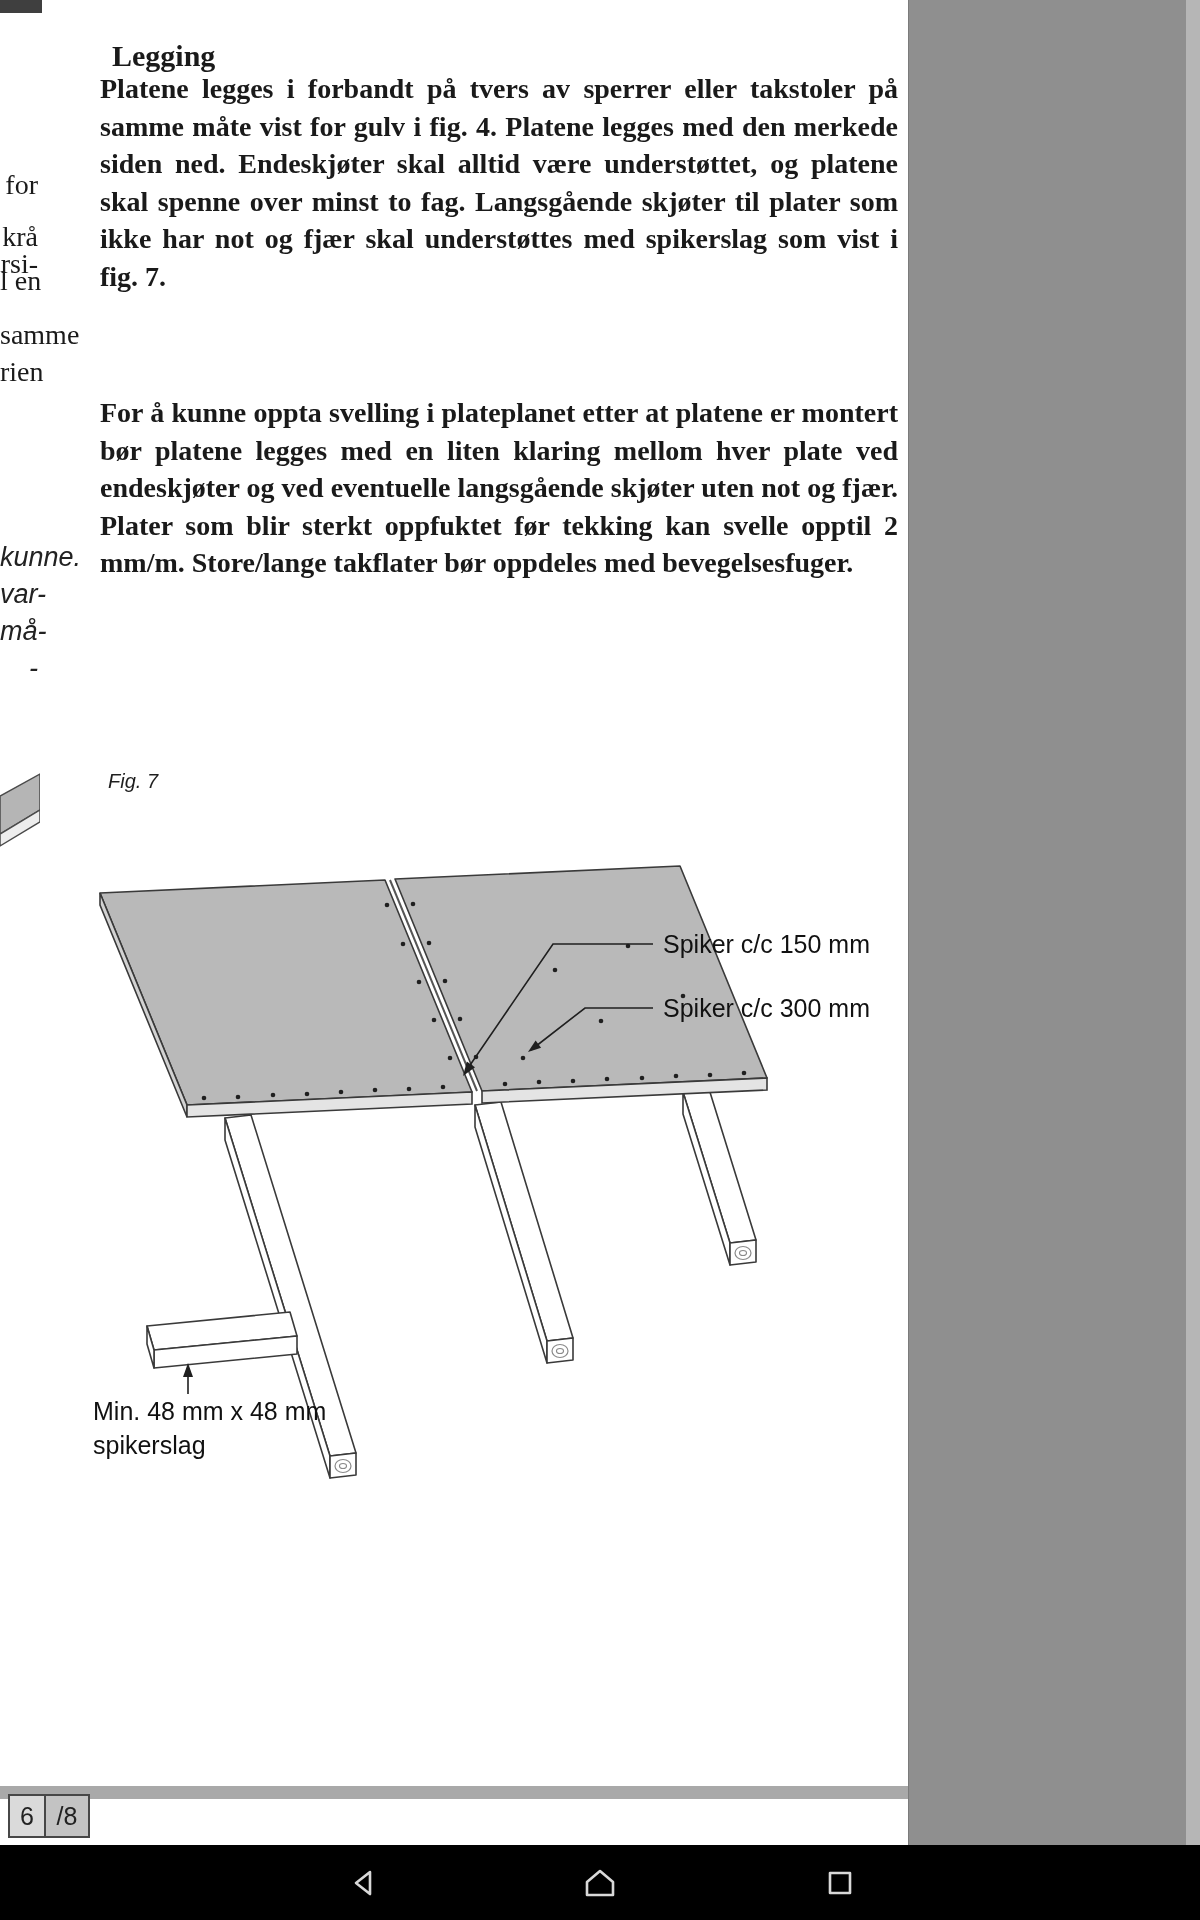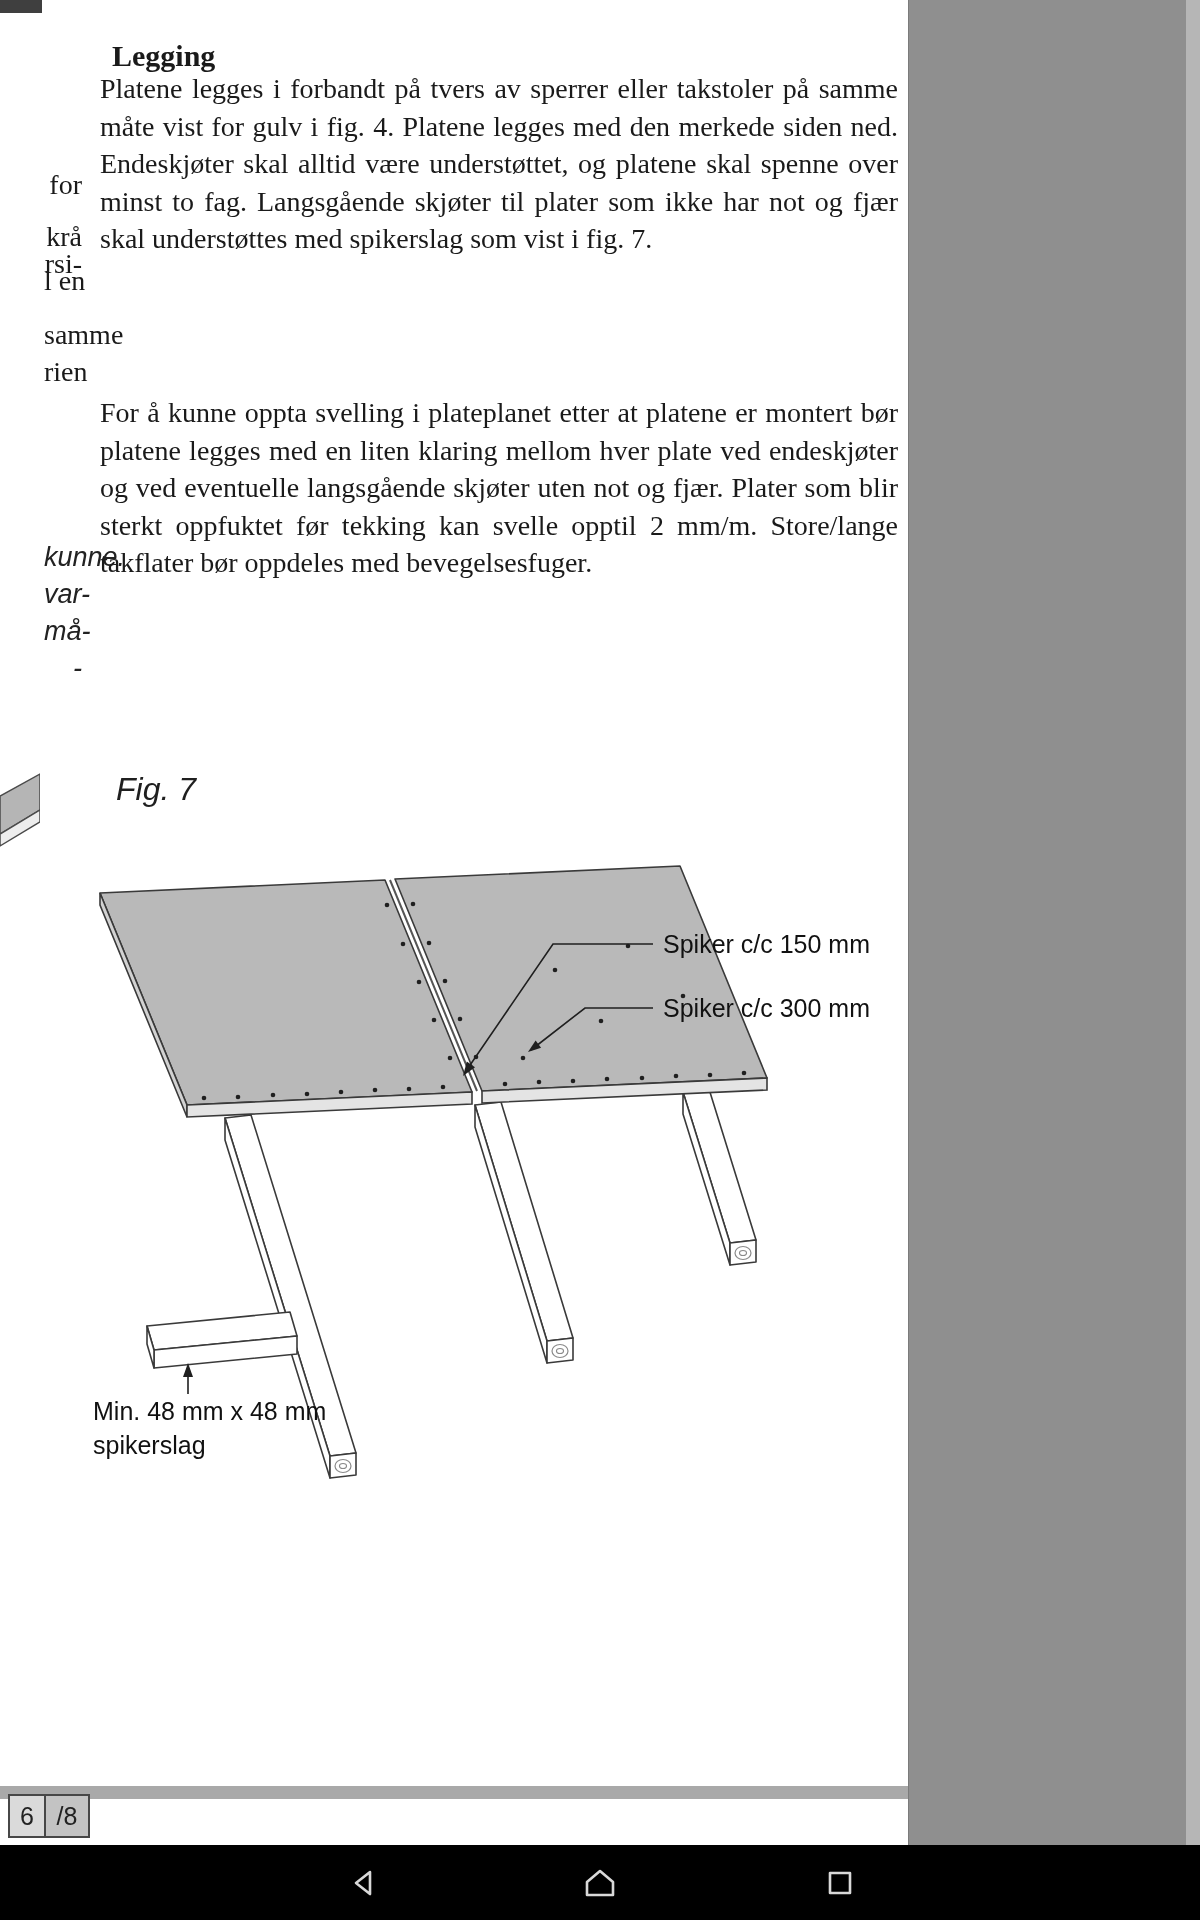--- a/index.html
+++ b/index.html
@@ -4,33 +4,33 @@
 <style>
   html,body{margin:0;padding:0;background:#6e6e6e;}
   .screen{position:relative;width:1200px;height:1920px;background:#8f8f8f;overflow:hidden;
           font-family:"Liberation Serif",serif;color:#1a1a1a;}
   .doc{position:absolute;left:0;top:0;width:908px;height:1845px;background:#ffffff;
        border-right:1px solid #7b7b7b;}
   .right-strip{position:absolute;left:1186px;top:0;width:14px;height:1845px;background:#b6b6b6;}
   .corner-dark{position:absolute;left:0;top:0;width:42px;height:13px;background:#3f3f3f;}
 
   .frag{position:absolute;left:0;width:38px;text-align:right;font-size:28px;line-height:34px;
-        white-space:nowrap;overflow:visible;padding-left:44px;}
+        white-space:nowrap;overflow:visible;}
   .frag.it{font-family:"Liberation Sans",sans-serif;font-style:italic;font-size:27px;color:#222;}
 
   .left-shape{position:absolute;left:0;top:770px;}
 
   .heading{position:absolute;left:100px;top:26px;width:800px;margin:12px;
            font-size:30px;font-weight:bold;line-height:36px;}
   .para{position:absolute;left:100px;width:798px;margin:0;font-size:28px;line-height:37.5px;
-        text-align:justify;}
+        text-align:justify;font-weight:bold;}
   .para1{top:70px;}
   .para2{top:394px;}
-  .figcap{position:absolute;left:100px;width:700px;margin:16px;font-family:"Liberation Sans",sans-serif;
-          font-style:italic;font-size:32px;color:#1f1f1f;line-height:34px;}
+  .figcap{position:absolute;left:100px;width:700px;margin:8px;font-family:"Liberation Sans",sans-serif;
+          font-style:italic;font-size:20px;color:#1f1f1f;line-height:34px;}
   .figcap1{top:756px;}
   .figcap2{top:799px;}
 
   .fig{position:absolute;left:85px;top:858px;width:830px;height:660px;}
   .plate{fill:#b9b9b9;stroke:#3a3a3a;stroke-width:1.6;stroke-linejoin:round;}
   .plate-side{fill:#d2d2d2;stroke:#3a3a3a;stroke-width:1.6;}
   .plate-edge{fill:#e4e4e4;stroke:#3a3a3a;stroke-width:1.6;}
   .wood{fill:#ffffff;stroke:#3a3a3a;stroke-width:1.6;stroke-linejoin:round;}
   .grain{fill:none;stroke:#8a8a8a;stroke-width:1.2;}
   .seamline{stroke:#555;stroke-width:2;}

